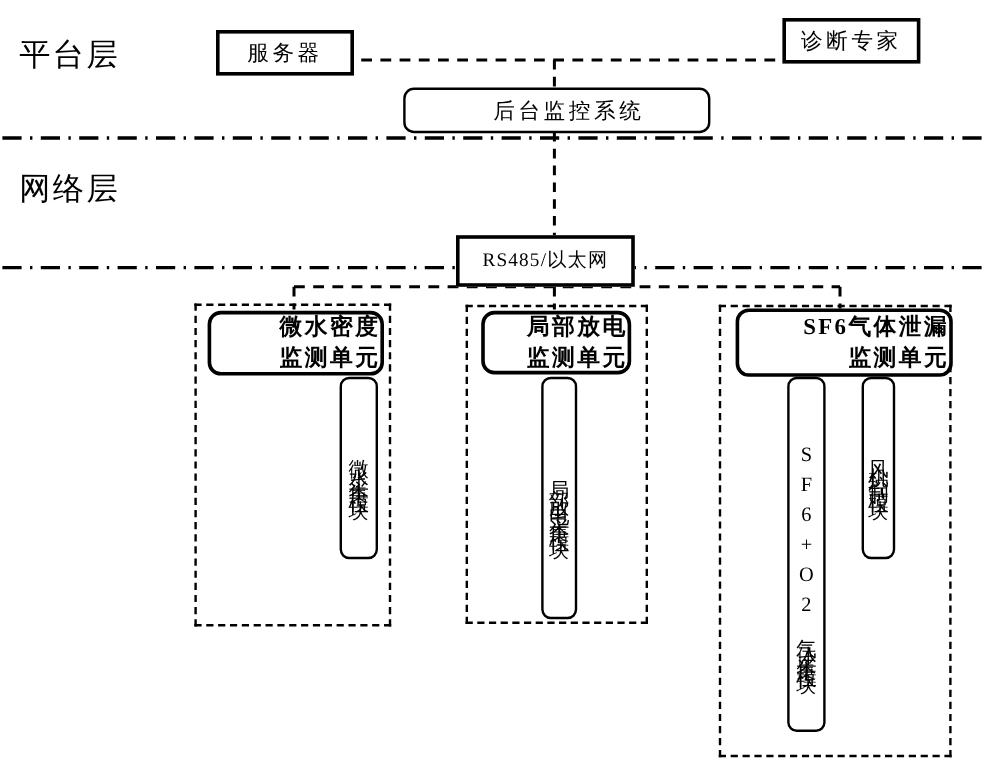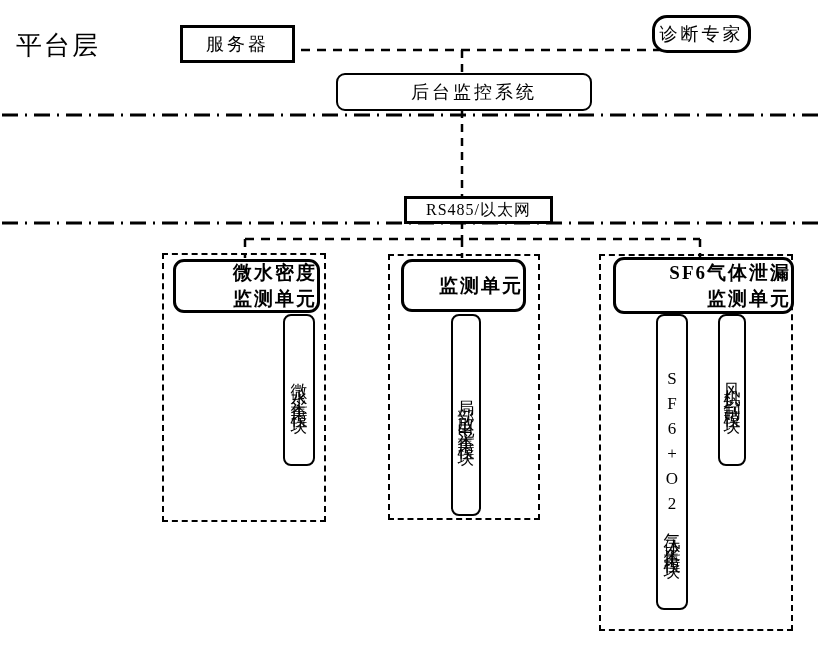--- a/index.html
+++ b/index.html
@@ -53,37 +53,39 @@
     <line x1="462" y1="110" x2="462" y2="197" stroke="#000" stroke-width="2.5" stroke-dasharray="8 6"></line>
     <line x1="462" y1="221" x2="462" y2="239" stroke="#000" stroke-width="2.5" stroke-dasharray="8 6"></line>
 
     <line x1="245" y1="239" x2="700" y2="239" stroke="#000" stroke-width="2.5" stroke-dasharray="9 7"></line>
     <line x1="245" y1="239" x2="245" y2="258" stroke="#000" stroke-width="2.5" stroke-dasharray="8 6"></line>
     <line x1="462" y1="239" x2="462" y2="258" stroke="#000" stroke-width="2.5" stroke-dasharray="8 6"></line>
     <line x1="700" y1="239" x2="700" y2="257" stroke="#000" stroke-width="2.5" stroke-dasharray="8 6"></line>
   </svg>
 
   <div class="layer-label" style="left:16px;top:28px;">平台层</div>
+  <div class="layer-label" style="left:16px;top:140px;">网络层</div>
 
   <div class="box" style="left:180px;top:13px;width:115px;height:38px;margin-top:12px;">服务器</div>
-  <div class="box" style="left:652px;top:15px;width:99px;height:38px;border-radius:15px;">诊断专家</div>
+  <div class="box" style="left:652px;top:15px;width:115px;height:38px;">诊断专家</div>
   <div class="box rounded" style="left:336px;top:73px;width:256px;height:38px;border-width:2.5px;">后台监控系统</div>
 
-  <div class="box bus" style="left:404px;top:196px;width:149px;height:28px;">RS485/以太网</div>
+  <div class="box bus" style="left:380px;top:196px;width:149px;height:43px;">RS485/以太网</div>
 
   <div class="unit-container" style="left:162px;top:253px;width:164px;height:269px;">
     <div class="unit-header" style="left:9px;top:4px;width:147px;height:54px;">
       <span>微水密度</span>
       <span>监测单元</span>
     </div>
     <div class="module ls7" style="left:119px;top:59px;width:32px;height:152px;">微水采集模块</div>
   </div>
 
   <div class="unit-container" style="left:388px;top:254px;width:152px;height:266px;">
     <div class="unit-header" style="left:11px;top:3px;width:125px;height:53px;">
+      <span>局部放电</span>
       <span>监测单元</span>
     </div>
     <div class="module ls7" style="left:61px;top:58px;width:30px;height:202px;">局部放电采集模块</div>
   </div>
 
   <div class="unit-container" style="left:599px;top:254px;width:194px;height:377px;">
     <div class="unit-header" style="left:12px;top:1px;width:181px;height:57px;">
       <span>SF6气体泄漏</span>
       <span>监测单元</span>
     </div>

